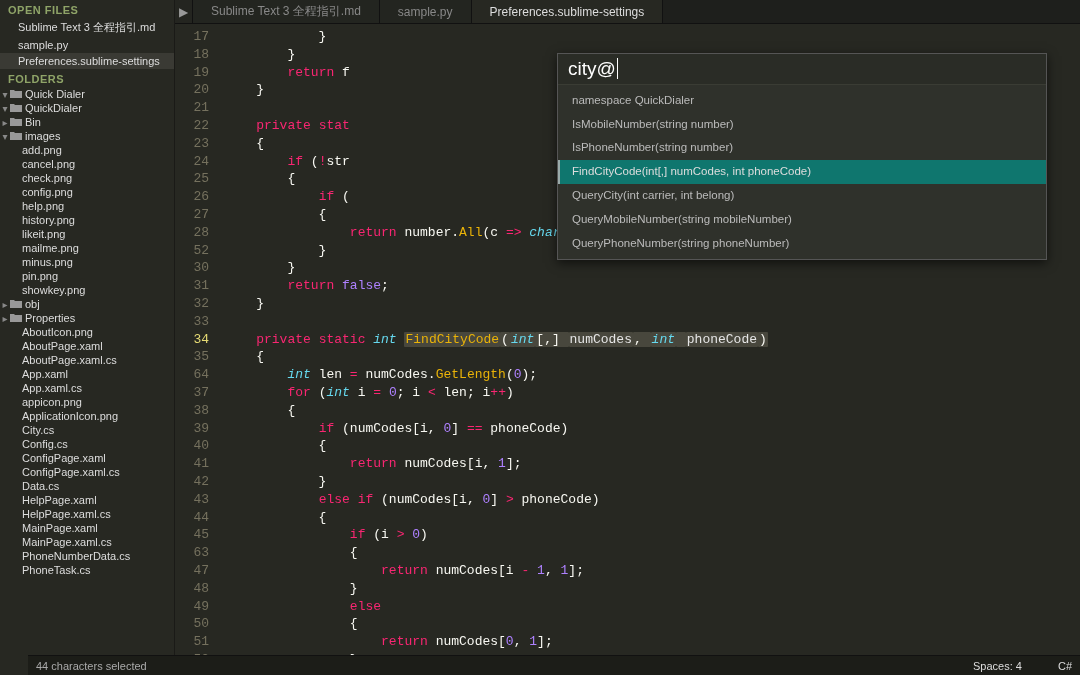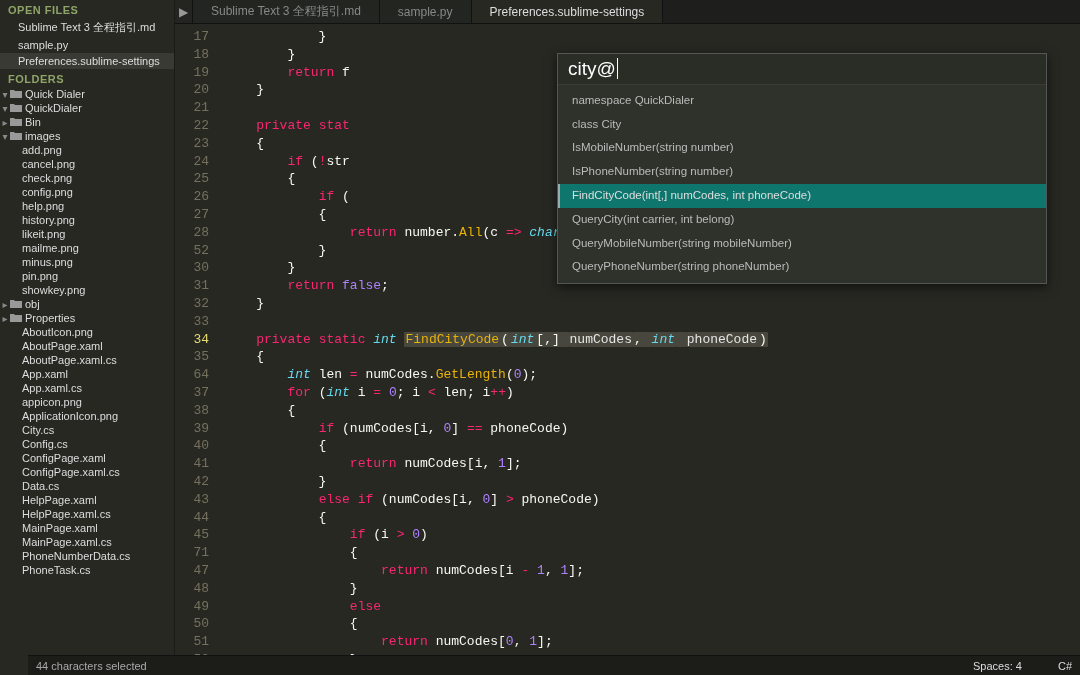--- a/index.html
+++ b/index.html
@@ -289,38 +289,37 @@
             <div class="ln">64</div>
             <div class="ln">37</div>
             <div class="ln">38</div>
             <div class="ln">39</div>
             <div class="ln">40</div>
             <div class="ln">41</div>
             <div class="ln">42</div>
             <div class="ln">43</div>
             <div class="ln">44</div>
             <div class="ln">45</div>
-            <div class="ln">71</div>
+            <div class="ln">63</div>
             <div class="ln">47</div>
             <div class="ln">48</div>
             <div class="ln">49</div>
             <div class="ln">50</div>
             <div class="ln">51</div>
             <div class="ln">52</div>
           </div>
         <div id="code"><div class="cline">            }</div><div class="cline">        }</div><div class="cline">        <span class="kw">return</span> f</div><div class="cline">    }</div><div class="cline">&nbsp;</div><div class="cline">    <span class="kw">private</span> <span class="kw">stat</span></div><div class="cline">    {</div><div class="cline">        <span class="kw">if</span> (<span class="op">!</span>str</div><div class="cline">        {</div><div class="cline">            <span class="kw">if</span> (</div><div class="cline">            {</div><div class="cline">                <span class="kw">return</span> number.<span class="fn">All</span>(c <span class="op">=&gt;</span> <span class="type">char</span>.<span class="fn">IsNumber</span>(c));</div><div class="cline">            }</div><div class="cline">        }</div><div class="cline">        <span class="kw">return</span> <span class="num">false</span>;</div><div class="cline">    }</div><div class="cline">&nbsp;</div><div class="cline">    <span class="kw">private</span> <span class="kw">static</span> <span class="type">int</span> <span class="fn hl-span">FindCityCode</span><span class="hl-span">(</span><span class="type hl-span">int</span><span class="hl-span">[,] </span><span class="param hl-span">numCodes</span><span class="hl-span">, </span><span class="type hl-span">int</span><span class="hl-span"> </span><span class="param hl-span">phoneCode</span><span class="hl-span">)</span></div><div class="cline">    {</div><div class="cline">        <span class="type">int</span> len <span class="op">=</span> numCodes.<span class="fn">GetLength</span>(<span class="num">0</span>);</div><div class="cline">        <span class="kw">for</span> (<span class="type">int</span> i <span class="op">=</span> <span class="num">0</span>; i <span class="op">&lt;</span> len; i<span class="op">++</span>)</div><div class="cline">        {</div><div class="cline">            <span class="kw">if</span> (numCodes[i, <span class="num">0</span>] <span class="op">==</span> phoneCode)</div><div class="cline">            {</div><div class="cline">                <span class="kw">return</span> numCodes[i, <span class="num">1</span>];</div><div class="cline">            }</div><div class="cline">            <span class="kw">else</span> <span class="kw">if</span> (numCodes[i, <span class="num">0</span>] <span class="op">&gt;</span> phoneCode)</div><div class="cline">            {</div><div class="cline">                <span class="kw">if</span> (i <span class="op">&gt;</span> <span class="num">0</span>)</div><div class="cline">                {</div><div class="cline">                    <span class="kw">return</span> numCodes[i <span class="op">-</span> <span class="num">1</span>, <span class="num">1</span>];</div><div class="cline">                }</div><div class="cline">                <span class="kw">else</span></div><div class="cline">                {</div><div class="cline">                    <span class="kw">return</span> numCodes[<span class="num">0</span>, <span class="num">1</span>];</div><div class="cline">                }</div></div>
         <div id="minimap"></div>
 
         <div id="popup">
           <div id="popup-input">
             <span>city@</span><span class="cursor"></span>
           </div>
           <div id="popup-list">
               <div class="pi">namespace QuickDialer</div>
-              <div class="pi">class City</div>
               <div class="pi">IsMobileNumber(string number)</div>
               <div class="pi">IsPhoneNumber(string number)</div>
               <div class="pi sel">FindCityCode(int[,] numCodes, int phoneCode)</div>
               <div class="pi">QueryCity(int carrier, int belong)</div>
               <div class="pi">QueryMobileNumber(string mobileNumber)</div>
               <div class="pi">QueryPhoneNumber(string phoneNumber)</div>
             </div>
         </div>
       </div>
     </div>

